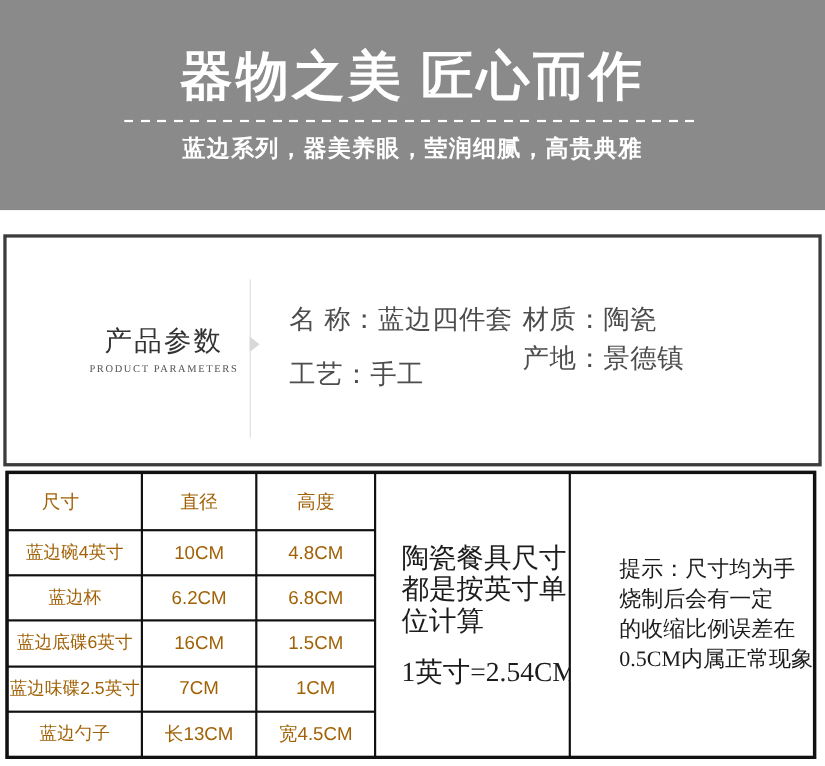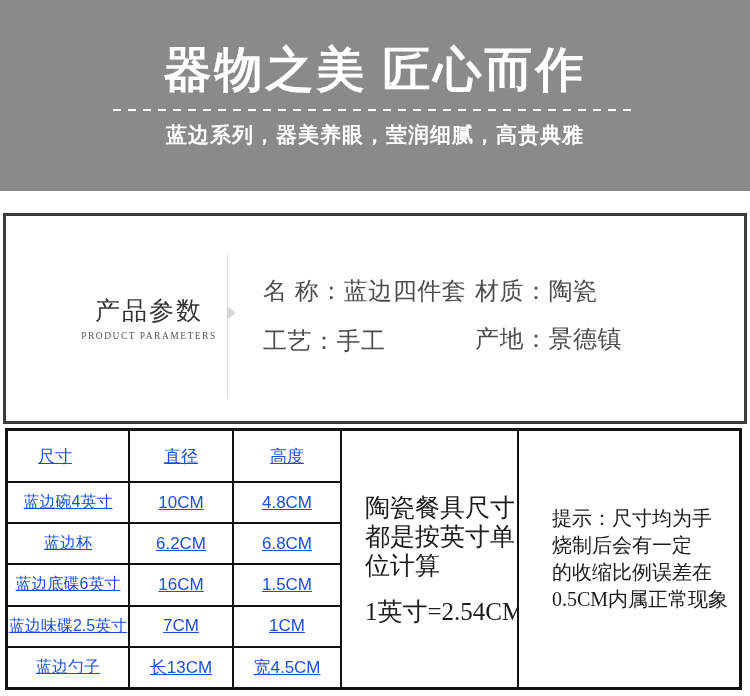--- a/index.html
+++ b/index.html
@@ -87,40 +87,39 @@
   .param-field {
     position: absolute;
     font-size: 24px; line-height: 20px;
     letter-spacing: 0.5px;
     color: #4d4d4d;
     white-space: nowrap;
   }
   .pf-1 { left: 257px; top: 65px; }
   .pf-2 { left: 469px; top: 65px; }
   .pf-3 { left: 257px; top: 115px; }
-  .pf-4 { left: 469px; top: 115px; font-family: Liberation Mono, monospace; }
+  .pf-4 { left: 469px; top: 101px; }
 
   
   .size-table {
     position: absolute; left: 5px; top: 428px;
     width: 737px; height: 262px;
     background: #111111;
     border: 3px solid #111111;
     display: grid;
     grid-template-columns: 120px 102px 106px 175px 1fr;
     grid-template-rows: 50px repeat(5, 1fr);
     gap: 2px;
   }
   .cell {
     background: #ffffff;
     display: flex; align-items: center; justify-content: center;
     font-size: 16px;
-    color: #1d4ed8;
-    white-space: nowrap;
-    text-decoration: underline;
+    color: #a16207;
+    white-space: nowrap;
   }
   .cell.val { font-size: 17px; }
   .cell.head { font-size: 17px; }
   .cell.head-size { justify-content: flex-start; padding-left: 30px; }
   .note-cell {
     grid-row: 1 / 7;
     background: #ffffff;
     display: flex; flex-direction: column;
     justify-content: center; align-items: flex-start;
     font-family: "Liberation Serif", "DejaVu Serif", serif;
@@ -128,21 +127,21 @@
     white-space: nowrap;
   }
   .unit-note {
     grid-column: 4;
     padding-left: 23px;
     font-size: 25px; line-height: 29px;
   }
   .unit-note .formula { margin-top: 17px; }
   .tip-note {
     grid-column: 5;
-    padding-left: 33px;
+    padding-left: 44px;
     font-size: 20px; line-height: 27px;
   }
 </style>
 </head>
 <body>
 
 <header class="banner">
   <h1 class="banner-title">器物之美 匠心而作</h1>
   <div class="banner-dashes"></div>
   <p class="banner-subtitle">蓝边系列，器美养眼，莹润细腻，高贵典雅</p>

